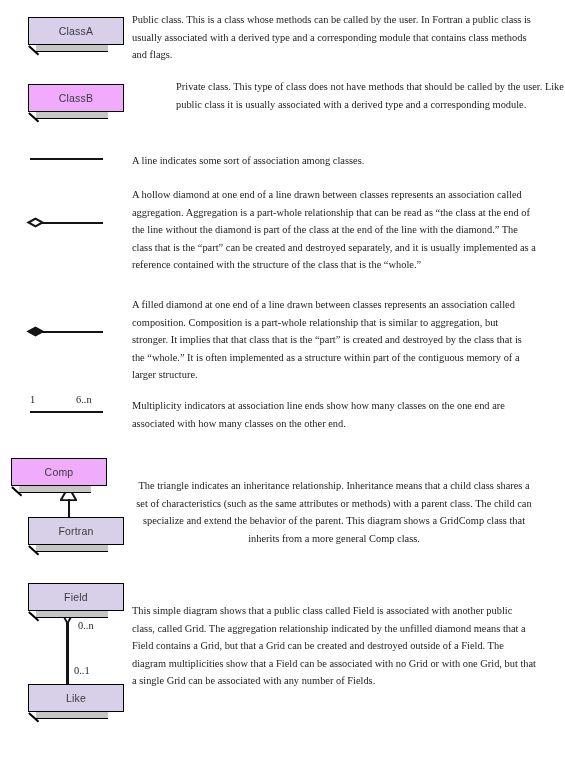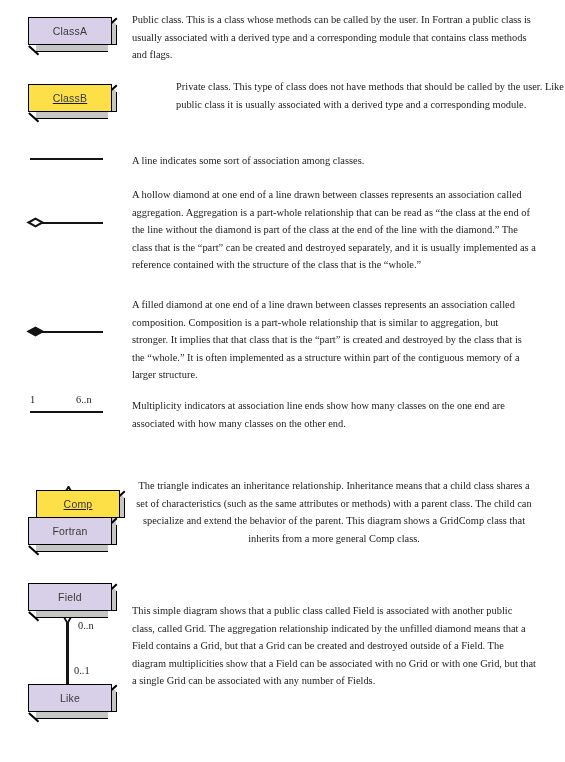--- a/index.html
+++ b/index.html
@@ -42,31 +42,31 @@
   
   .clsbox {
     position: absolute;
     width: 82px;
     height: 30px;
   }
   .clsbox .face {
     position: absolute;
     left: 0;
     top: 0;
-    width: 84px;
+    width: 96px;
     height: 28px;
     border: 1.6px solid #000000;
     box-sizing: border-box;
     display: flex;
     align-items: center;
     justify-content: center;
     z-index: 3;
   }
   .clsbox .face.public  { background: #d7d0e8; }
-  .clsbox .face.private { background: #fde047; text-decoration: underline; }
+  .clsbox .face.private { background: #f0abfc; }
   .clsbox .label {
     font-family: "Liberation Sans", sans-serif;
     font-size: 10.5px;
     color: #3a3a3a;
     letter-spacing: .2px;
     white-space: nowrap;
   }
   
   .clsbox .side {
     position: absolute;
@@ -251,21 +251,21 @@
     <div class="mult" style="left:30px; top:0px;">1</div>
     <div class="mult" style="left:76px; top:0px;">6..n</div>
     <div class="assoc-line" style="left:30px; top:17px; width:73px;"></div>
   </div>
   <div class="text-cell" style="top:3px;">Multiplicity indicators at association line ends show how many classes on the one end are associated with how many classes on the other end.</div>
 </div>
 
 <div class="row" style="top:455px;">
   <div class="symbol-cell">
 
-    <div class="clsbox" style="left:36px; top:3px;margin-top:32px;">
+    <div class="clsbox" style="left:11px; top:3px;">
       <div class="side"></div>
       <div class="side-fill"></div>
       <div class="side-top-edge"></div>
       <div class="bot-fill"></div>
       <div class="bot-edge"></div>
       <div class="face private">
         <span class="label">Comp</span>
       </div>
     </div>
 

